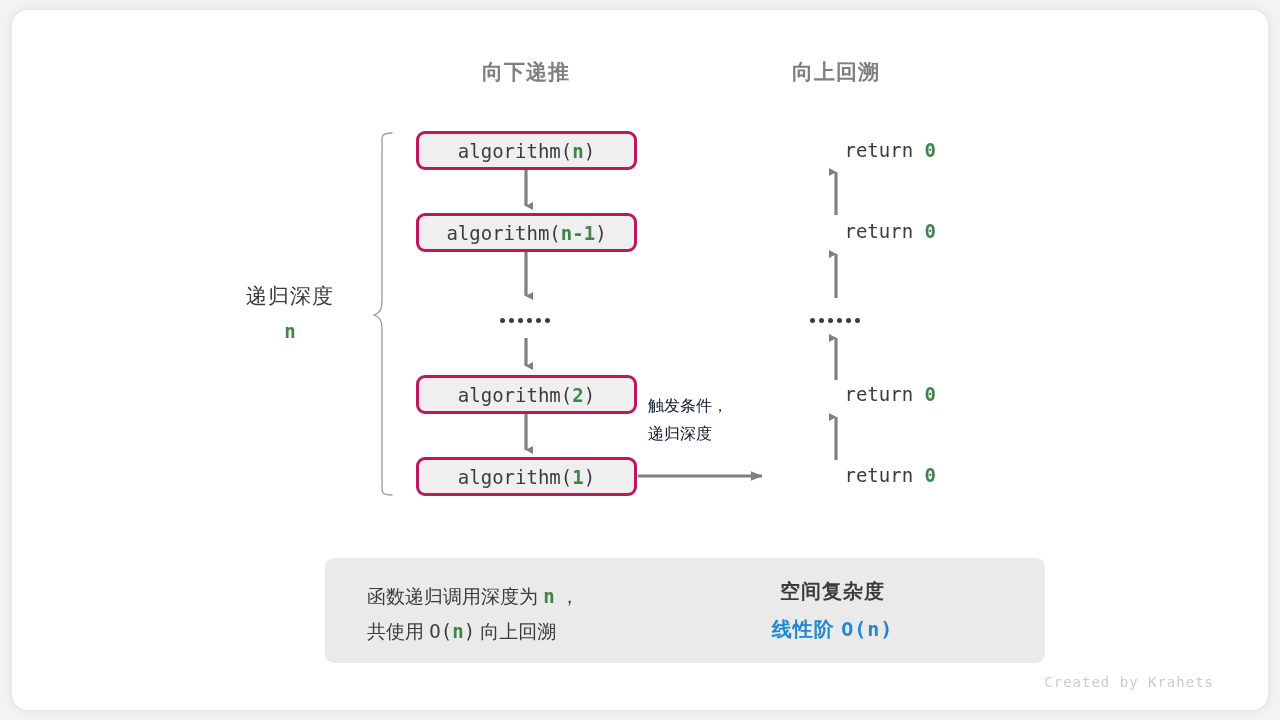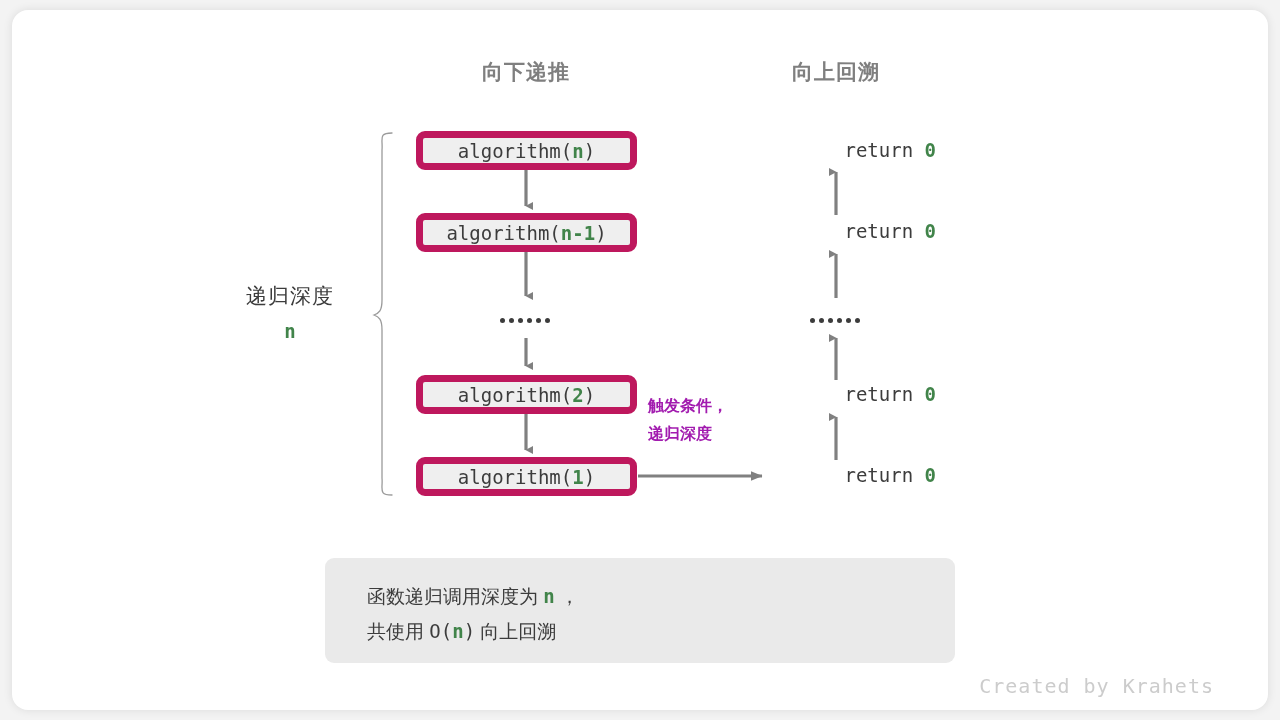--- a/index.html
+++ b/index.html
@@ -42,21 +42,21 @@
     text-align: center;
     white-space: nowrap;
   }
 
   
   .call-box {
     position: absolute;
     width: 221px;
     height: 39px;
     background: #efefef;
-    border: 7px solid #be185d;
+    border: 3px solid #be185d;
     border-radius: 9px;
     box-sizing: border-box;
     display: flex;
     align-items: center;
     justify-content: center;
     font-family: "DejaVu Sans Mono", monospace;
     font-size: 19px;
     color: #3c3c3c;
   }
   .call-box .arg { color: #41844a; font-weight: bold; }
@@ -105,33 +105,33 @@
     margin-top: 10px;
     font-family: "DejaVu Sans Mono", monospace;
     font-size: 19px;
     font-weight: bold;
     color: #41844a;
   }
 
   
   .note {
     position: absolute;
-    color: #a21caf;
-    font-weight: bold;
+    color: #0f172a;
+    font-weight: normal;
     font-size: 16px;
     line-height: 28px;
     white-space: nowrap;
   }
 
   
   #summary {
     position: absolute;
     left: 325px;
     top: 558px;
-    width: 630px;
+    width: 720px;
     height: 105px;
     background: #eaeaea;
     border-radius: 9px;
     box-sizing: border-box;
   }
   .sum-left {
     position: absolute;
     left: 42px;
     top: 21px;
     font-size: 19px;
@@ -166,21 +166,21 @@
     letter-spacing: 1px;
   }
   .sum-right .line2 .mono { font-family: "DejaVu Sans Mono", monospace; }
 
   
   #footer {
     position: absolute;
     right: 66px;
     top: 674px;
     font-family: "DejaVu Sans Mono", monospace;
-    font-size: 20px;
+    font-size: 14px;
     color: #cccccc;
     letter-spacing: 1px;
     white-space: nowrap;
   }
 
   svg.overlay {
     position: absolute;
     left: 0; top: 0;
     width: 1280px; height: 720px;
     pointer-events: none;
@@ -306,17 +306,19 @@
     <span>递归深度</span>
   </div>
 
   <div id="summary">
     <div class="sum-left">
       <span>函数递归调用深度为 </span><span class="g">n</span><span> ，</span><br>
       <span>共使用 </span><span class="mono">O(</span><span class="g">n</span><span class="mono">)</span><span> 向上回溯</span>
     </div>
 
     <div class="sum-right">
+      <span class="line1">空间复杂度</span>
+      <span class="line2"><span>线性阶 </span><span class="mono">O(n)</span></span>
     </div>
   </div>
 
   <div id="footer">Created by Krahets</div>
 </div>
 
 </body></html>

